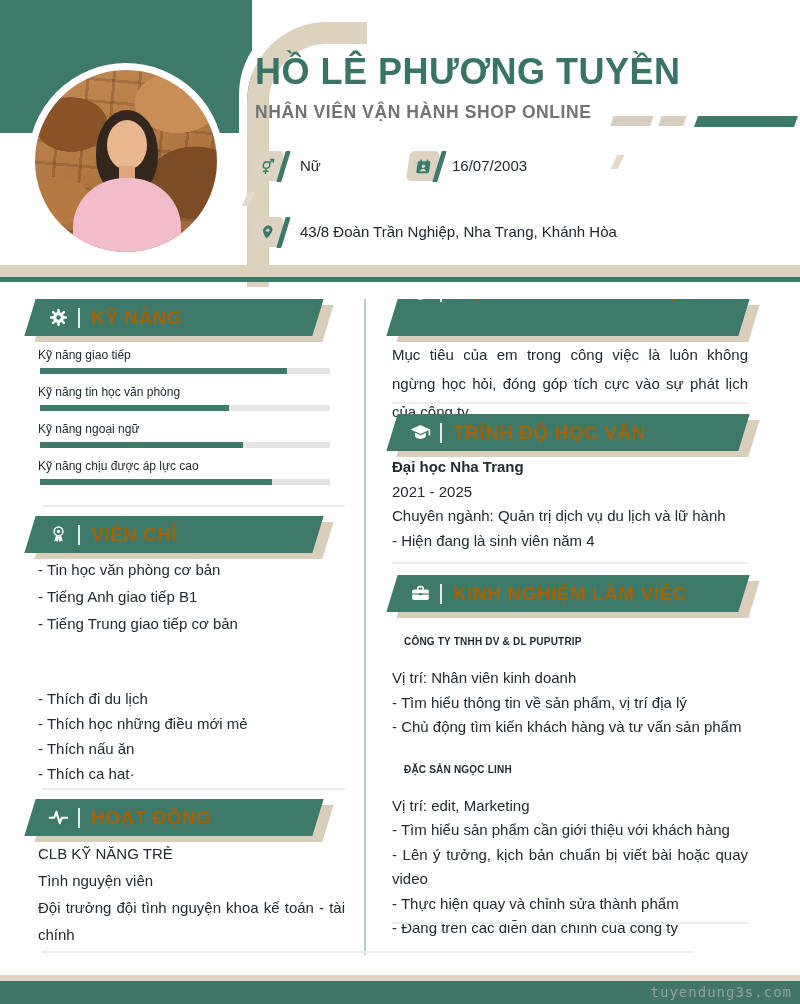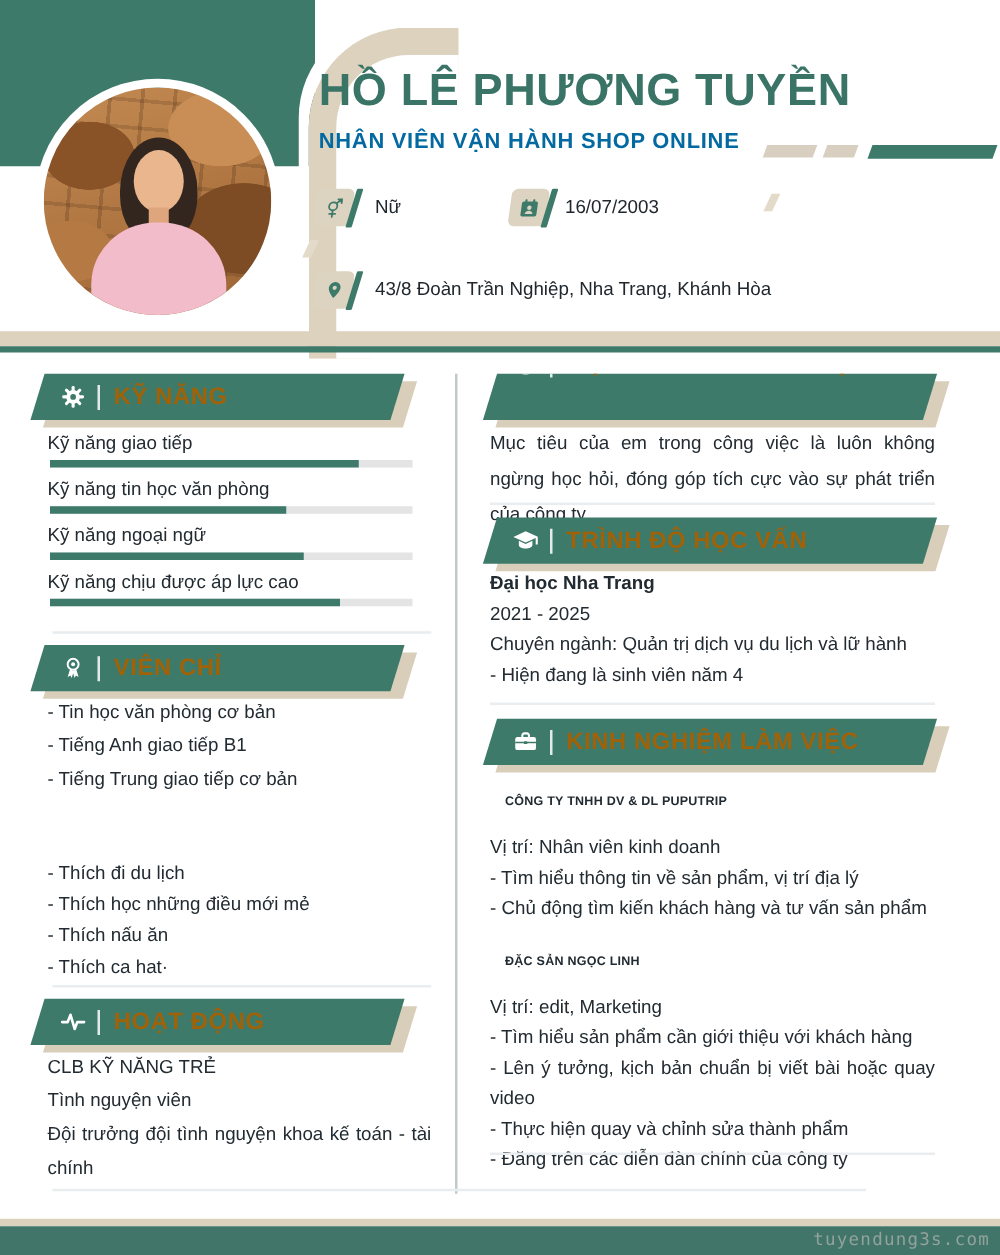--- a/index.html
+++ b/index.html
@@ -28,21 +28,21 @@
   .p-hair{position:absolute;left:61px;top:40px;width:62px;height:86px;background:#33261f;
           border-radius:50% 50% 46% 46%;}
   .p-face{position:absolute;left:72px;top:50px;width:40px;height:50px;background:#e9b68e;border-radius:50%;}
   .p-neck{position:absolute;left:84px;top:96px;width:16px;height:18px;background:#dfa67e;}
   .p-body{position:absolute;left:38px;top:108px;width:108px;height:80px;background:#f3bccb;
           border-radius:48% 48% 0 0 / 62% 62% 0 0;}
 
   .name{position:absolute;left:255px;top:50px;margin:0;font-size:36px;line-height:44px;
         font-weight:bold;color:#3a7467;letter-spacing:.5px;}
   .subtitle{position:absolute;left:255px;top:102px;margin:0;font-size:17.5px;font-weight:bold;
-            color:#0369a1;letter-spacing:.6px;}
+            color:#737373;letter-spacing:.6px;}
   .dash{position:absolute;top:116px;height:10px;transform:skewX(-20deg);background:#d8cfc0;}
   .dash.d1{left:612px;width:40px;} .dash.d2{left:660px;width:25px;}
   .dash.d3{left:696px;width:100px;height:11px;background:#3e7a6a;}
 
   .info-text{position:absolute;font-size:15px;line-height:30px;color:#20282e;}
   .badge{position:absolute;width:30px;height:30px;background:#dcd3c0;border-radius:5px;
          transform:skewX(-8deg);display:flex;align-items:center;justify-content:center;}
   .badge-slash{position:absolute;width:5px;height:31px;background:#3e7a6a;transform:skewX(-17deg);
                border-radius:1px;}
   .artifact{position:absolute;width:7px;height:14px;background:#e3dac9;transform:skewX(-25deg);}
@@ -57,21 +57,21 @@
   .b-row{display:flex;align-items:center;}
   .b-icon{width:22px;height:22px;display:inline-flex;align-items:center;justify-content:center;}
   .b-sep{width:2px;height:20px;background:rgba(255,255,255,.85);margin:0 11px 0 9px;}
   .b-title{color:#a16207;font-size:19px;font-weight:bold;letter-spacing:.5px;white-space:nowrap;}
 
   
   .vdivider{position:absolute;left:364px;top:299px;width:2px;height:656px;background:#beccc7;}
   .hrule{position:absolute;height:2px;background:#e9edf0;}
 
   .skill{margin-bottom:8px;}
-  .skill-label{font-size:15px;line-height:20px;margin-bottom:3px;}
+  .skill-label{font-size:12px;line-height:20px;margin-bottom:3px;}
   .bar-track{width:290px;height:6px;background:#e4e4e4;margin-left:2px;}
   .bar-fill{height:6px;background:#3e7a6a;}
 
   .list .li{font-size:15px;line-height:27px;}
   .list.tight .li{line-height:25px;}
   .list.just .li{line-height:27px;text-align:justify;}
 
   .para{font-size:15px;line-height:28.5px;text-align:justify;margin:0;}
   .edu p{margin:0;font-size:15px;line-height:24.5px;}
   .edu .strong{font-weight:bold;}
@@ -274,21 +274,21 @@
           <circle cx="12" cy="12" r="8.2" stroke="#fff" stroke-width="2.2" fill="none"></circle>
           <circle cx="12" cy="12" r="3" fill="#fff"></circle>
             </svg>
       </span>
       <span class="b-sep"></span>
       <span class="b-title">MỤC TIÊU NGHỀ NGHIỆP</span>
     </div>
       </div>
   </div>
 
-  <p class="para abs" style="left:392px;top:341px;width:356px">Mục tiêu của em trong công việc là luôn không ngừng học hỏi, đóng góp tích cực vào sự phát triển của công ty.</p>
+  <p class="para abs" style="left:392px;top:341px;width:356px">Mục tiêu của em trong công việc là luôn không ngừng học hỏi, đóng góp tích cực vào sự phát lịch của công ty.</p>
 
   <div class="hrule" style="left:392px;top:402px;width:356px"></div>
 
   <div class="banner b-right" style="top:414px">
     <div class="banner-shadow"></div>
     <div class="banner-bg"></div>
     <div class="banner-clip">
         <div class="b-row">
       <span class="b-icon">
         <svg viewBox="0 0 24 24" width="21" height="21">

